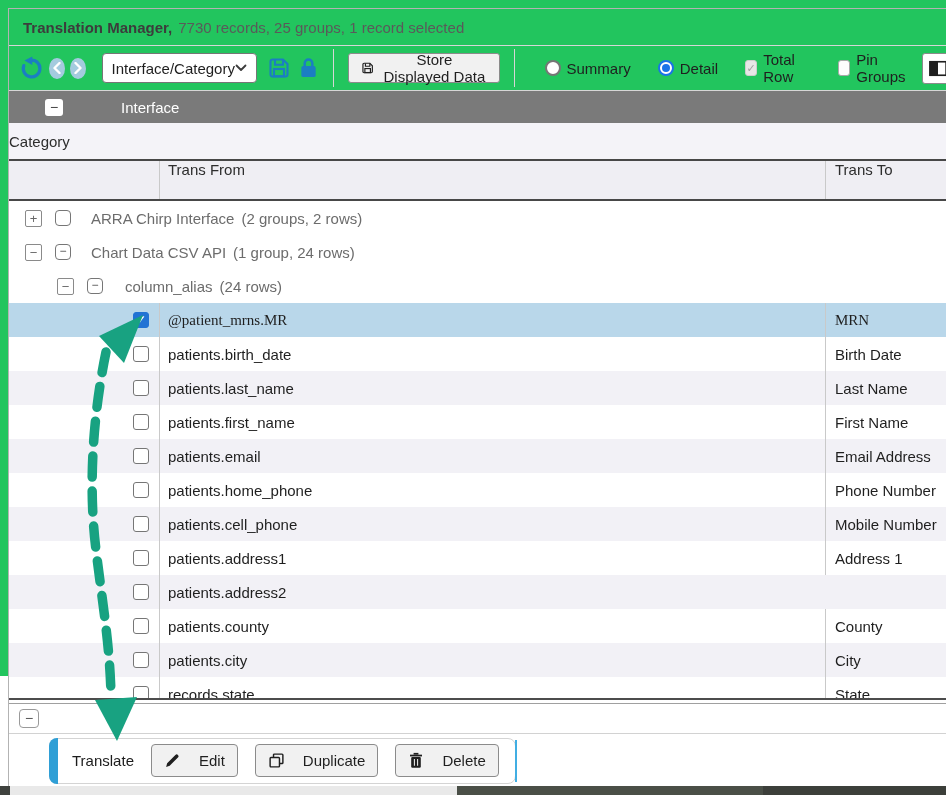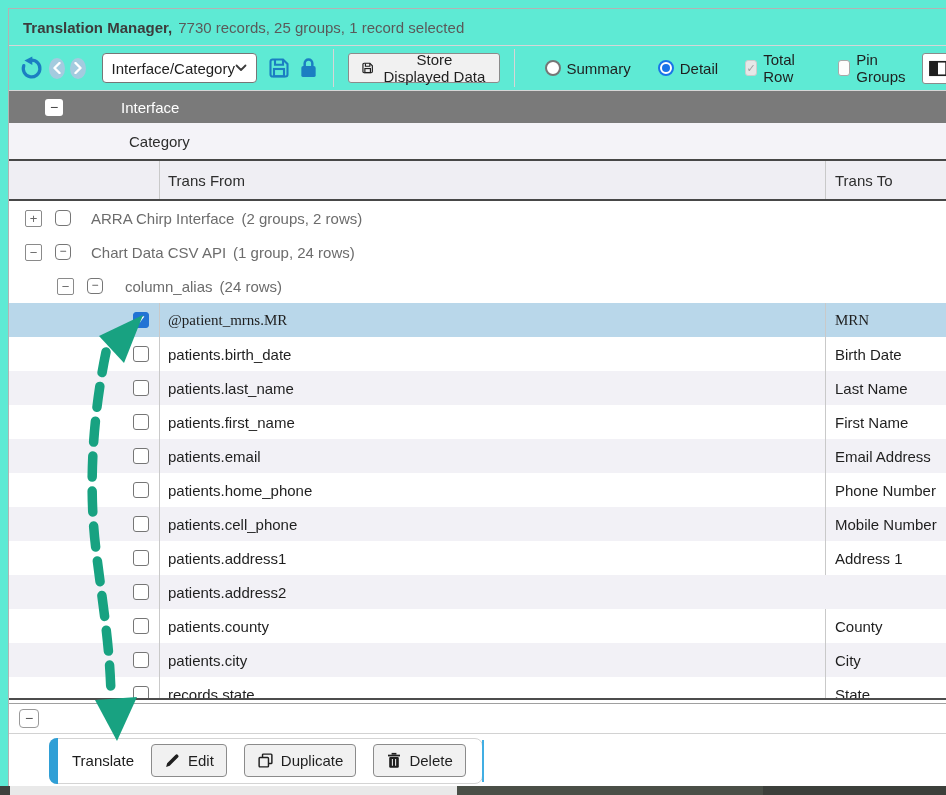--- a/index.html
+++ b/index.html
@@ -1,17 +1,17 @@
 <!DOCTYPE html>
 <html style="--accent-blue: #1b7ec2; --radio-checked: #1a73e8; --checkbox-checked: #2273d4; --selected-row: #b9d7ea; --alt-row: #f2f1f6; --header-bar: #7a7a7a; --arrow-green: #18a281; --panel-accent: #2f9fd6;"><head>
 <meta charset="utf-8">
 <style>
   html,body{margin:0;padding:0;background:#fff;}
   body{width:946px;height:795px;overflow:hidden;font-family:"Liberation Sans","DejaVu Sans",sans-serif;font-size:15px;color:#1f1f1f;}
-  .page{position:relative;width:946px;height:795px;background:#5eead4;}
+  .page{position:relative;width:946px;height:676px;background:#22c55e;}
   .content{position:absolute;left:8px;top:8px;width:938px;border-top:1px solid #b3b3b3;border-left:1px solid #b3b3b3;box-sizing:border-box;}
 
   
   .titlebar{height:37px;display:flex;align-items:center;padding-left:14px;border-bottom:1px solid #d6d6d6;box-sizing:border-box;}
   .ttl-bold{font-weight:bold;color:#3c3c3c;margin-right:6px;}
   .ttl-sub{color:#5a5a5a;}
 
   
   .toolbar{height:45px;display:flex;align-items:center;padding:0 0 0 10px;border-bottom:1px solid #d6d6d6;box-sizing:border-box;position:relative;}
   .icon-btn{display:inline-flex;align-items:center;justify-content:center;cursor:pointer;}
@@ -26,25 +26,25 @@
   .radio.checked::after{content:'';position:absolute;left:2px;top:2px;width:8px;height:8px;border-radius:50%;background:var(--radio-checked,#1a73e8);}
   .cbx{width:16px;height:16px;border:1px solid #a9a9a9;border-radius:3px;box-sizing:border-box;background:#fdfdfd;font-size:11px;line-height:14px;text-align:center;}
   .cbx.dis{background:#e7e7e7;border-color:#cdcdcd;color:#a0a0a0;font-weight:bold;}
   .cols-btn{margin-left:auto;margin-right:-8px;width:32px;height:31px;background:#fff;border:1px solid #8b8b8b;border-radius:3px;display:inline-flex;align-items:center;justify-content:center;cursor:pointer;}
 
   
   .ifacebar{height:32px;background:var(--header-bar,#7a7a7a);color:#fff;display:flex;align-items:center;}
   .collapse-white{width:18px;height:17px;background:#fff;border-radius:3px;color:#444;font-size:14px;line-height:16px;text-align:center;margin-left:36px;cursor:pointer;}
   .iface-label{margin-left:58px;}
   .catrow{height:38px;background:#f4f3f8;display:flex;align-items:center;border-bottom:2px solid #474747;box-sizing:border-box;}
-  .cat-label{margin-left:120px;color:#2d2d2d;}
+  .cat-label{color:#2d2d2d;}
 
   
   .colhead{height:40px;background:#efeef3;display:flex;border-bottom:2px solid #474747;box-sizing:border-box;}
-  .colhead .cell{display:flex;align-items:center;}
+  .colhead .cell{display:flex;}
   .cell.c1{width:150px;box-sizing:border-box;}
   .cell.c2{width:655px;box-sizing:border-box;border-left:1px solid #c9c9c9;padding-left:8px;}
   .cell.c3{flex:1;box-sizing:border-box;border-left:1px solid #c9c9c9;padding-left:9px;margin-left:11px;}
   .colhead span{color:#2d2d2d;}
 
   
   .scroll{height:497px;overflow:hidden;background:#fff;}
   .trow{height:34px;display:flex;align-items:center;background:#fff;}
   .expbox{width:17px;height:17px;border:1px solid #8a8a8a;border-radius:2px;background:#fff;color:#666;font-size:13px;line-height:15px;text-align:center;cursor:pointer;box-sizing:border-box;}
   .trow.lvl1 .expbox{margin-left:16px;}
@@ -63,21 +63,21 @@
   .cb.checked{background:var(--checkbox-checked,#2273d4);border-color:var(--checkbox-checked,#2273d4);color:#fff;font-size:12px;line-height:14px;text-align:center;font-weight:bold;}
 
   
   .splitter{height:6px;border-top:2px solid #4c4c4c;border-bottom:1px solid #a0a0a0;box-sizing:border-box;background:#fff;cursor:row-resize;}
   .bottom-head{height:30px;display:flex;align-items:center;border-bottom:1px solid #d2d2d2;box-sizing:border-box;background:#fff;}
   .collapse-gray{width:20px;height:19px;border:1px solid #9a9a9a;border-radius:4px;background:#fff;color:#555;font-size:14px;line-height:17px;text-align:center;margin-left:10px;cursor:pointer;box-sizing:border-box;}
   .translate-area{height:53px;background:#fff;display:flex;align-items:center;}
   .tbox{position:relative;display:inline-flex;align-items:center;gap:17px;margin-left:40px;height:46px;border:1px solid #d4d4d4;border-radius:8px;padding:0 16px 0 22px;background:#fff;box-sizing:border-box;}
   .tbox::before{content:'';position:absolute;left:-1px;top:-1px;bottom:-1px;width:9px;background:var(--panel-accent,#2f9fd6);border-radius:8px 0 0 8px;}
   .tbox::after{content:'';position:absolute;right:-2px;top:1px;bottom:1px;width:2px;background:#41aee3;}
-  .act-btn{display:inline-flex;align-items:center;gap:7px;height:33px;padding:0 12px;background:#f1f1f1;border:1px solid #8b8b8b;border-radius:4px;font-size:15px;font-family:inherit;color:#1f1f1f;cursor:pointer;}
+  .act-btn{display:inline-flex;align-items:center;gap:18px;height:33px;padding:0 12px;background:#f1f1f1;border:1px solid #8b8b8b;border-radius:4px;font-size:15px;font-family:inherit;color:#1f1f1f;cursor:pointer;}
   .tlbl{color:#1c1c1c;}
 
   
   .strip{position:absolute;left:0;top:786px;width:946px;height:9px;display:flex;}
   .strip .s1{width:10px;background:#3f423e;}
   .strip .s2{width:447px;background:#e9e9e9;}
   .strip .s3{width:306px;background:#4a4f47;}
   .strip .s4{flex:1;background:#3c3f3a;}
 
   .arrow-overlay{position:absolute;left:0;top:0;pointer-events:none;z-index:40;}

